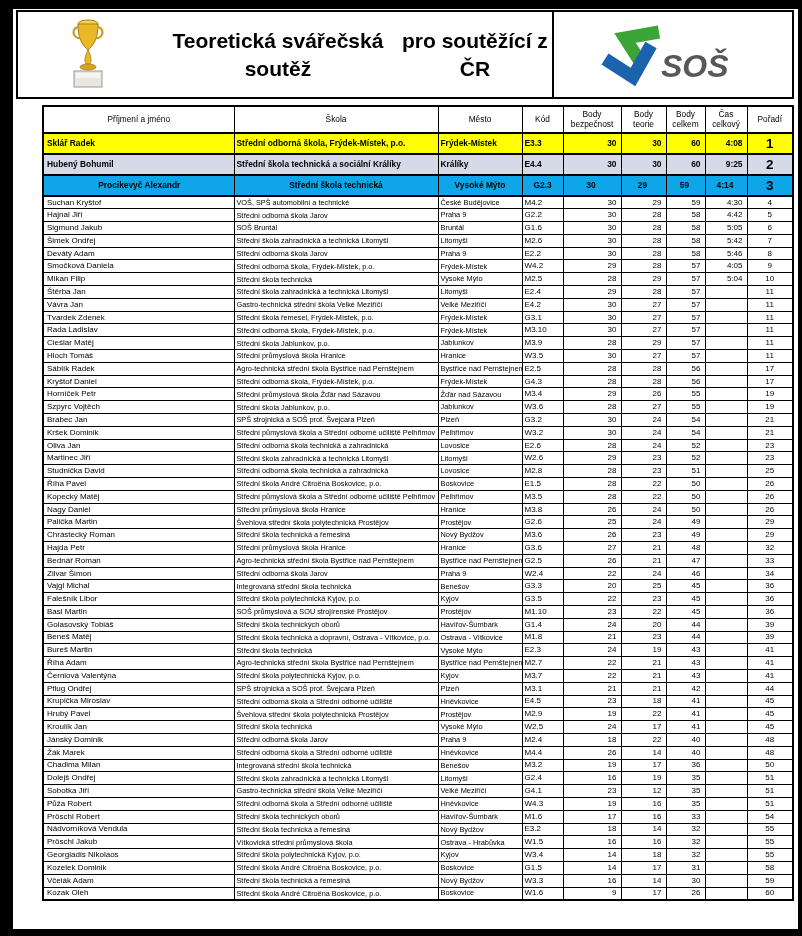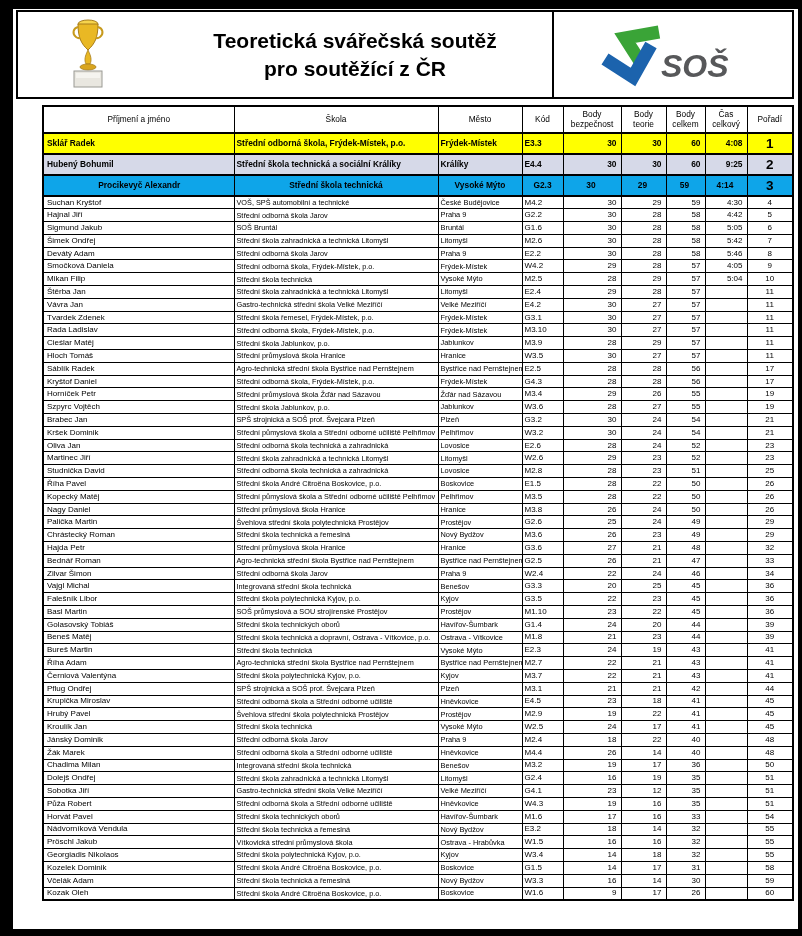--- a/index.html
+++ b/index.html
@@ -3,21 +3,21 @@
 <meta charset="utf-8">
 <style>
   html,body{margin:0;padding:0;background:#fff;font-family:"Liberation Sans",sans-serif;}
   .page{position:relative;width:802px;height:936px;box-sizing:border-box;
         border-left:13px solid #000;border-top:9px solid #000;
         border-bottom:7px solid #000;border-right:4px solid #000;
         background:#fff;overflow:hidden;}
   .header-box{margin:1px 0 0 3px;width:778px;height:89px;border:2px solid #000;
         box-sizing:border-box;display:flex;align-items:stretch;background:#fff;}
   .trophy-cell{width:140px;display:flex;align-items:center;justify-content:center;}
-  .title-cell{flex:1;display:flex;flex-direction:column;align-items:center;justify-content:center;
+  .title-cell{flex:1;display:flex;flex-direction:row;align-items:center;justify-content:center;
         font-weight:bold;font-size:21px;line-height:1.32;color:#000;text-align:center;}
   .logo-cell{width:238px;border-left:2px solid #000;display:flex;align-items:center;justify-content:center;}
   table{border-collapse:collapse;table-layout:fixed;width:750px;margin:6px 0 0 29px;
         border:2px solid #000;}
   th,td{border:1px solid #000;overflow:hidden;white-space:nowrap;color:#000;box-sizing:border-box;}
   th{font-size:8.3px;font-weight:normal;text-align:center;white-space:pre-line;
      height:27px;padding:0 1px;line-height:1.15;background:#fff;margin-left:26px;}
   thead tr{border-bottom:2px solid #000;}
   td{height:12.8px;padding:0 2px;font-size:8px;line-height:1;background:#fff;}
   .c-name{padding-left:3px;}
@@ -647,21 +647,21 @@
           <td class="c-school">Střední odborná škola a Střední odborné učiliště</td>
           <td class="c-city">Hněvkovice</td>
           <td class="c-code">W4.3</td>
           <td class="c-num">19</td>
           <td class="c-num">16</td>
           <td class="c-num">35</td>
           <td class="c-time"></td>
           <td class="c-rank">51</td>
         </tr>
         <tr>
-          <td class="c-name">Horvát Pavel</td>
+          <td class="c-name">Pröschl Robert</td>
           <td class="c-school">Střední škola technických oborů</td>
           <td class="c-city">Havířov-Šumbark</td>
           <td class="c-code">M1.6</td>
           <td class="c-num">17</td>
           <td class="c-num">16</td>
           <td class="c-num">33</td>
           <td class="c-time"></td>
           <td class="c-rank">54</td>
         </tr>
         <tr>

